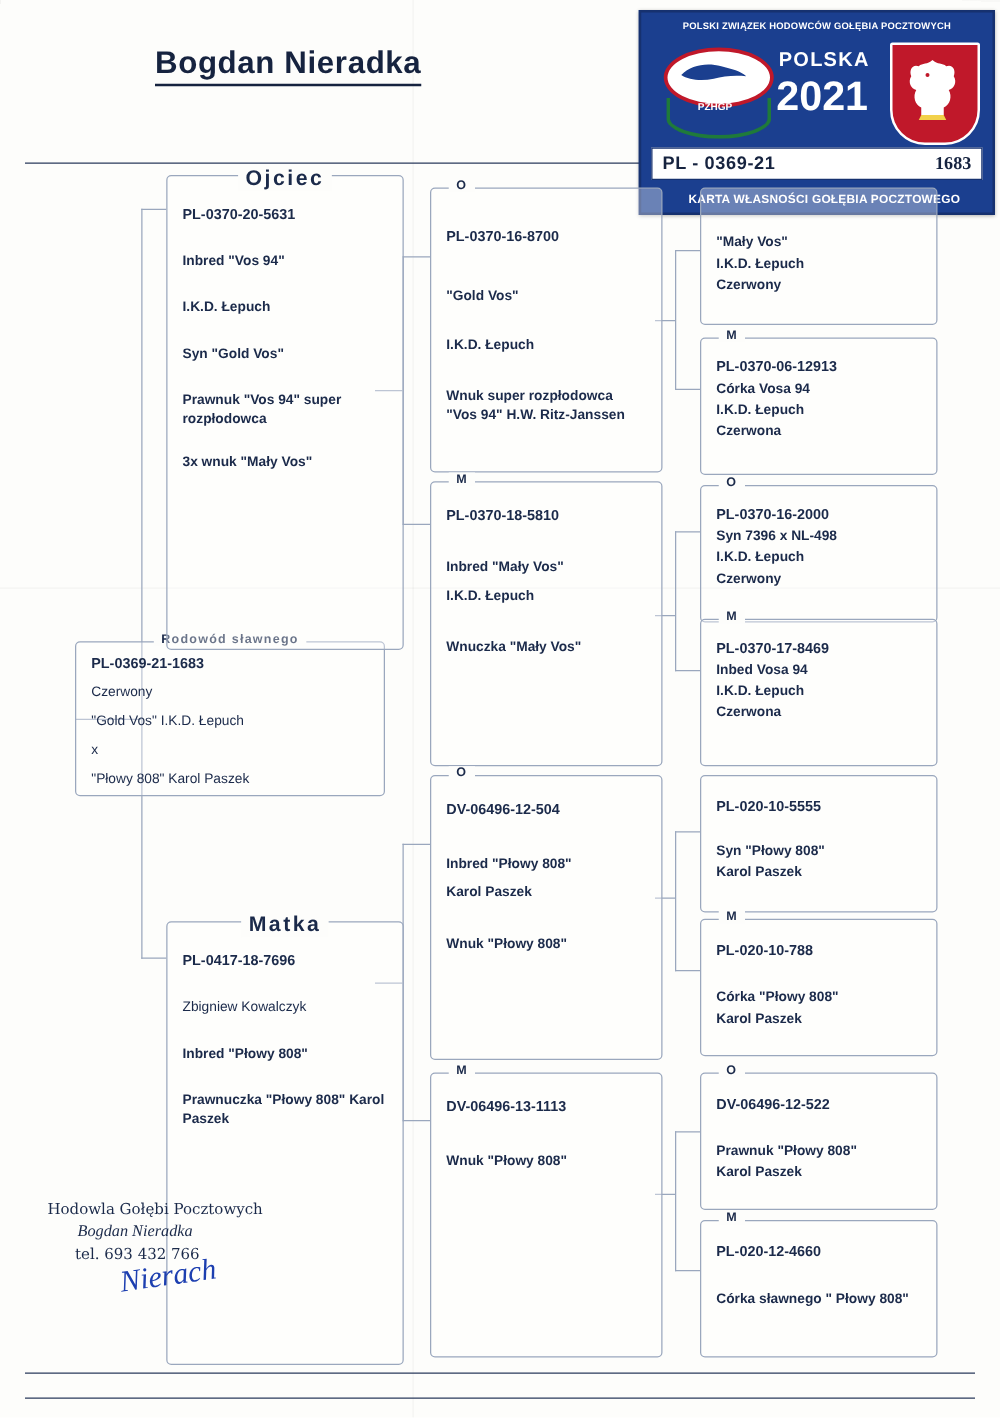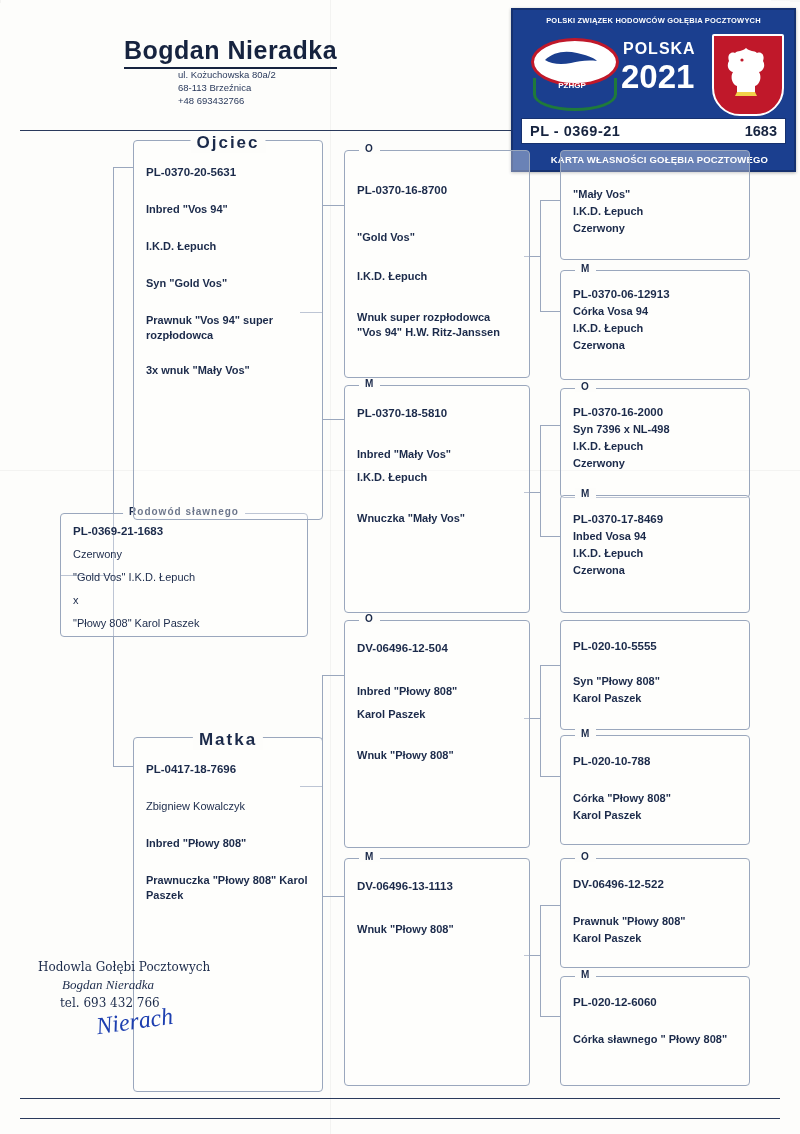--- a/index.html
+++ b/index.html
@@ -185,20 +185,21 @@
   .stamp-ring {
     color: #16233f;
     font-size: 14.5px;
     font-weight: bold;
     letter-spacing: 0.5px;
   }
   .stamp-serial {
     color: #16233f;
     font-size: 14.5px;
     font-weight: bold;
+    font-family: Liberation Serif, serif;
   }
   .stamp-footer {
     position: absolute;
     left: 0; right: 0;
     bottom: 5px;
     text-align: center;
     font-size: 9.5px;
     font-weight: bold;
     letter-spacing: 0.2px;
     padding-left: 12px;
@@ -290,23 +291,20 @@
 </style>
 </head>
 <body>
 
 <div class="paper">
 
   <div class="crease" style="left:0;top:470px;width:800px;height:1px;"></div>
   <div class="crease" style="left:330px;top:0;width:1px;height:1134px;"></div>
 
   <div class="owner-name">Bogdan Nieradka</div>
-  <div class="owner-addr" style="white-space:pre-line;">ul. Kożuchowska 80a/2
-68-113 Brzeźnica
-+48 693432766</div>
   <div class="hr-top"></div>
 
   <div class="stamp">
     <div class="stamp-title">POLSKI ZWIĄZEK HODOWCÓW GOŁĘBIA POCZTOWYCH</div>
 
     <div class="stamp-logo">
       <div class="pzhgp-wreath"></div>
       <div class="pzhgp-oval"></div>
       <svg class="pzhgp-bird" viewBox="0 0 56 18">
         <path d="M2 12 C10 4, 22 2, 34 5 C42 7, 50 9, 54 13 C44 12, 36 13, 28 15 C18 17, 8 16, 2 12 Z" fill="#1b3f8f"></path>
@@ -472,21 +470,21 @@
 
   <div class="node tight" style="left:560px;top:858px;width:190px;height:110px;">
     <span class="cap left">O</span>
     <div class="line ring" style="margin-top:8px;">DV-06496-12-522</div>
     <div class="line bold" style="margin-top:22px;">Prawnuk "Płowy 808"</div>
     <div class="line bold">Karol Paszek</div>
   </div>
 
   <div class="node tight" style="left:560px;top:976px;width:190px;height:110px;">
     <span class="cap left">M</span>
-    <div class="line ring" style="margin-top:8px;">PL-020-12-6060</div>
+    <div class="line ring" style="margin-top:8px;">PL-020-12-4660</div>
     <div class="line bold" style="margin-top:22px;">Córka sławnego " Płowy 808"</div>
   </div>
 
   <div class="sig-line1">Hodowla Gołębi Pocztowych</div>
   <div class="sig-line2">Bogdan Nieradka</div>
   <div class="sig-line3">tel. 693 432 766</div>
   <div class="sig-mark">Nierach</div>
 
   <div class="hr-bottom1"></div>
   <div class="hr-bottom2"></div>

